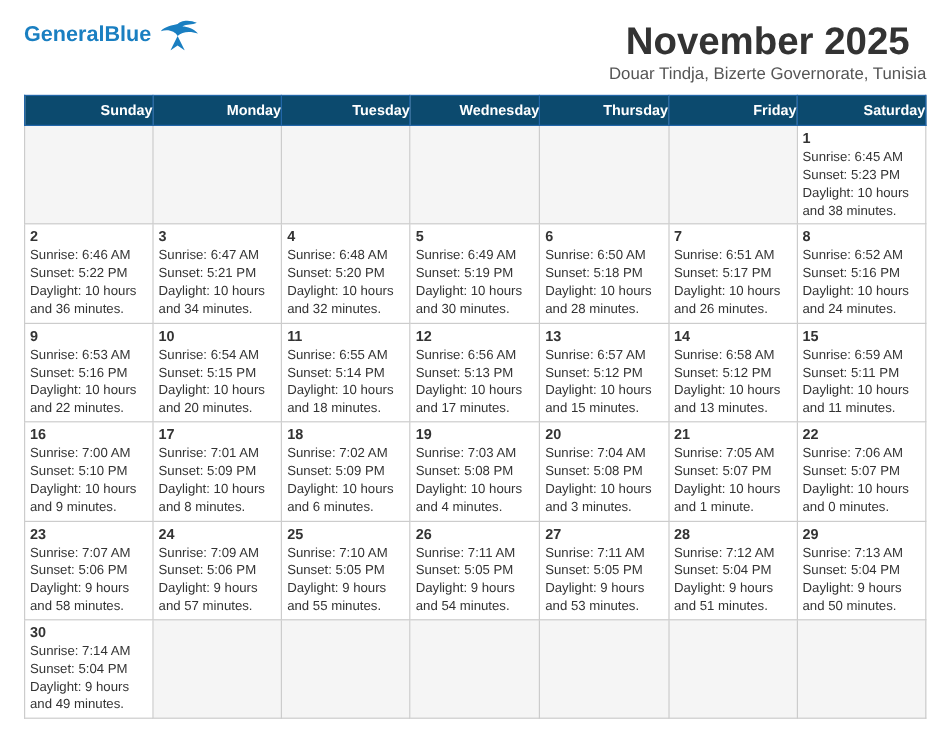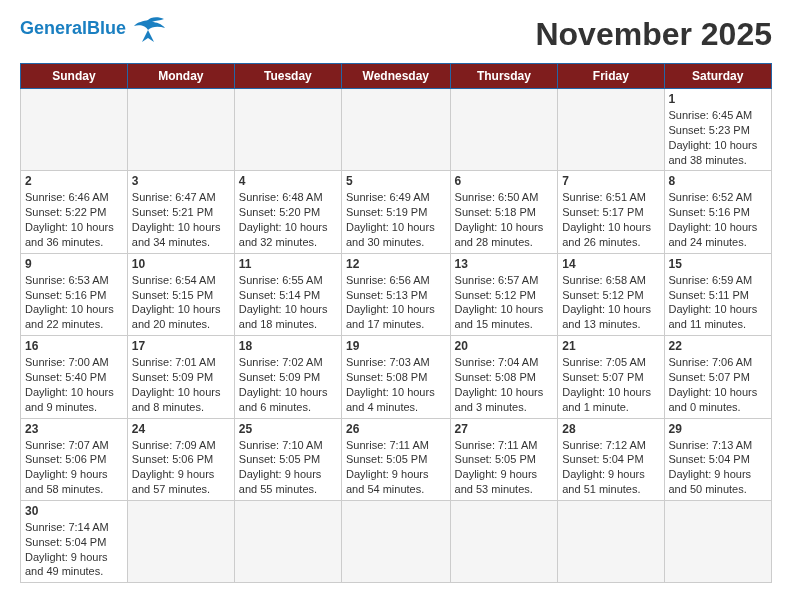--- a/index.html
+++ b/index.html
@@ -45,26 +45,26 @@
     .subtitle {
       font-size: 14px;
       color: #555;
     }
     .calendar {
       width: 100%;
       border-collapse: collapse;
       border: 1px solid #ccc;
     }
     .calendar th {
-      background-color: #7f1d1d;
+      background-color: #0c4a6e;
       color: #fff;
       font-size: 12px;
       font-weight: bold;
-      padding: 5px 12px;
-      text-align: center;
+      padding: 5px 0;
+      text-align: right;
       border: 1px solid #2266a8;
     }
     .calendar td {
       vertical-align: top;
       border: 1px solid #ccc;
       padding: 3px 4px;
       width: 110px;
       min-height: 70px;
       font-size: 10px;
       color: #333;
@@ -97,20 +97,21 @@
           <span>General</span><span style="color:#1a7fc1;">Blue</span>
         </span>
         <svg width="36" height="26" viewBox="0 0 36 26" style="margin-left:4px;">
           <path d="M18 4 C20 1, 28 0, 34 3 C30 5, 26 4, 22 6 C26 6, 32 8, 35 12 C29 10, 22 10, 18 14 C16 10, 10 8, 4 10 C7 6, 14 5, 18 4Z" fill="#1a7fc1"></path>
           <path d="M18 14 C16 18, 14 22, 12 26 L18 22 L24 26 C22 22, 20 18, 18 14Z" fill="#1a7fc1"></path>
         </svg>
       </div>
     </div>
     <div class="title-area">
       <div class="month-title">November 2025</div>
+      <div class="subtitle">Douar Tindja, Bizerte Governorate, Tunisia</div>
     </div>
   </div>
 
   <table class="calendar">
     <thead>
       <tr>
       <th>Sunday</th>
           <th>Monday</th>
           <th>Tuesday</th>
           <th>Wednesday</th>
@@ -219,21 +220,21 @@
             <span class="day-num">15</span>
             <div class="day-info">Sunrise: 6:59 AM
 Sunset: 5:11 PM
 Daylight: 10 hours and 11 minutes.</div>
           </td>
         </tr>
         <tr>
           <td>
             <span class="day-num">16</span>
             <div class="day-info">Sunrise: 7:00 AM
-Sunset: 5:40 PM
+Sunset: 5:10 PM
 Daylight: 10 hours and 9 minutes.</div>
           </td>
           <td>
             <span class="day-num">17</span>
             <div class="day-info">Sunrise: 7:01 AM
 Sunset: 5:09 PM
 Daylight: 10 hours and 8 minutes.</div>
           </td>
           <td>
             <span class="day-num">18</span>

